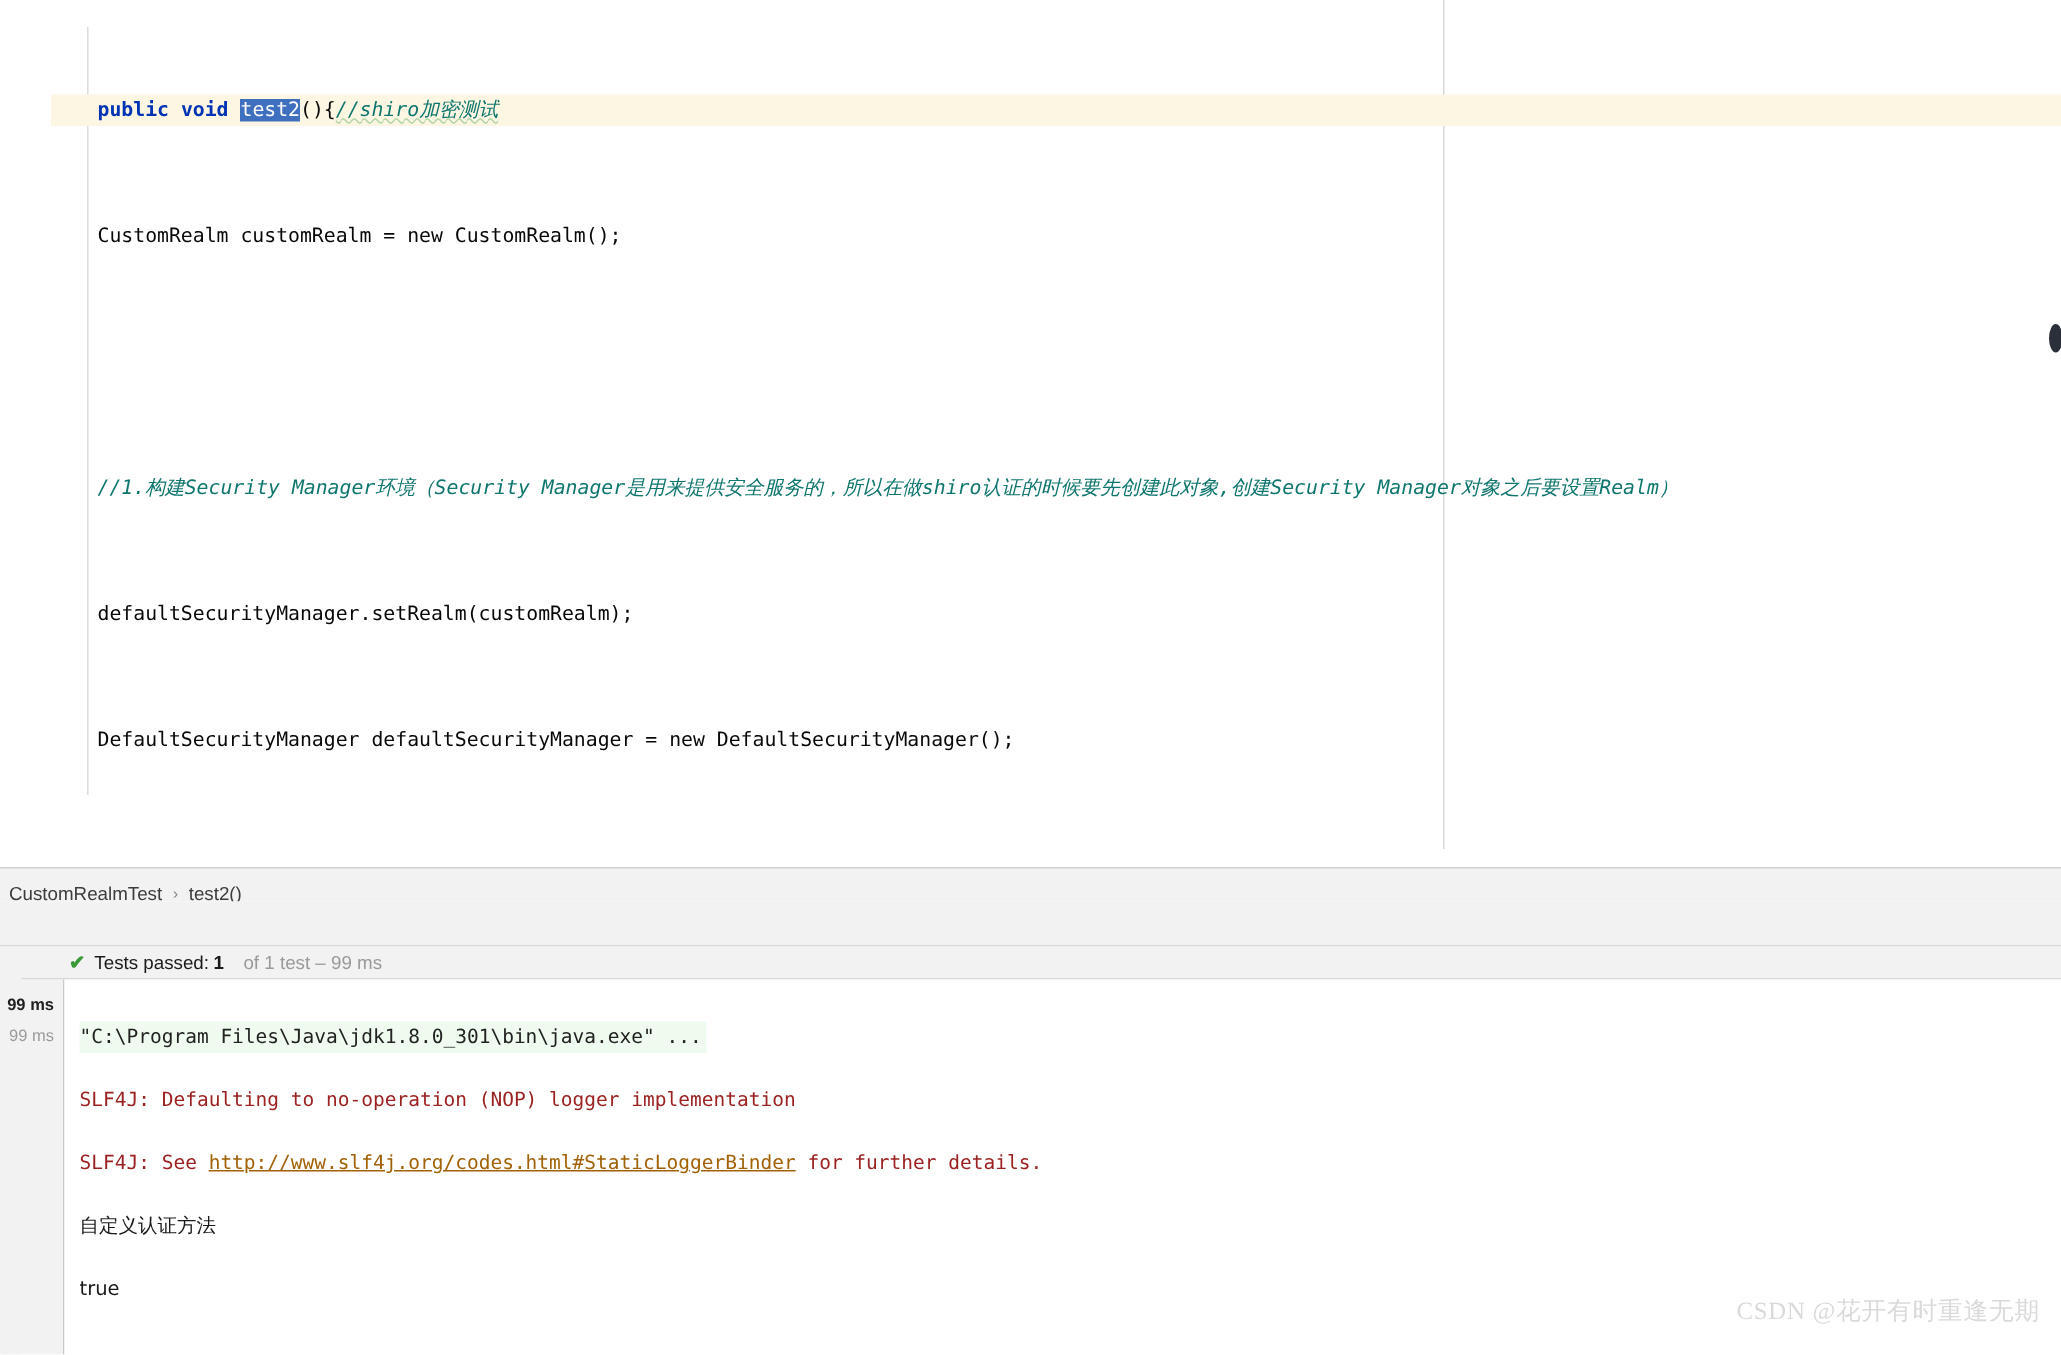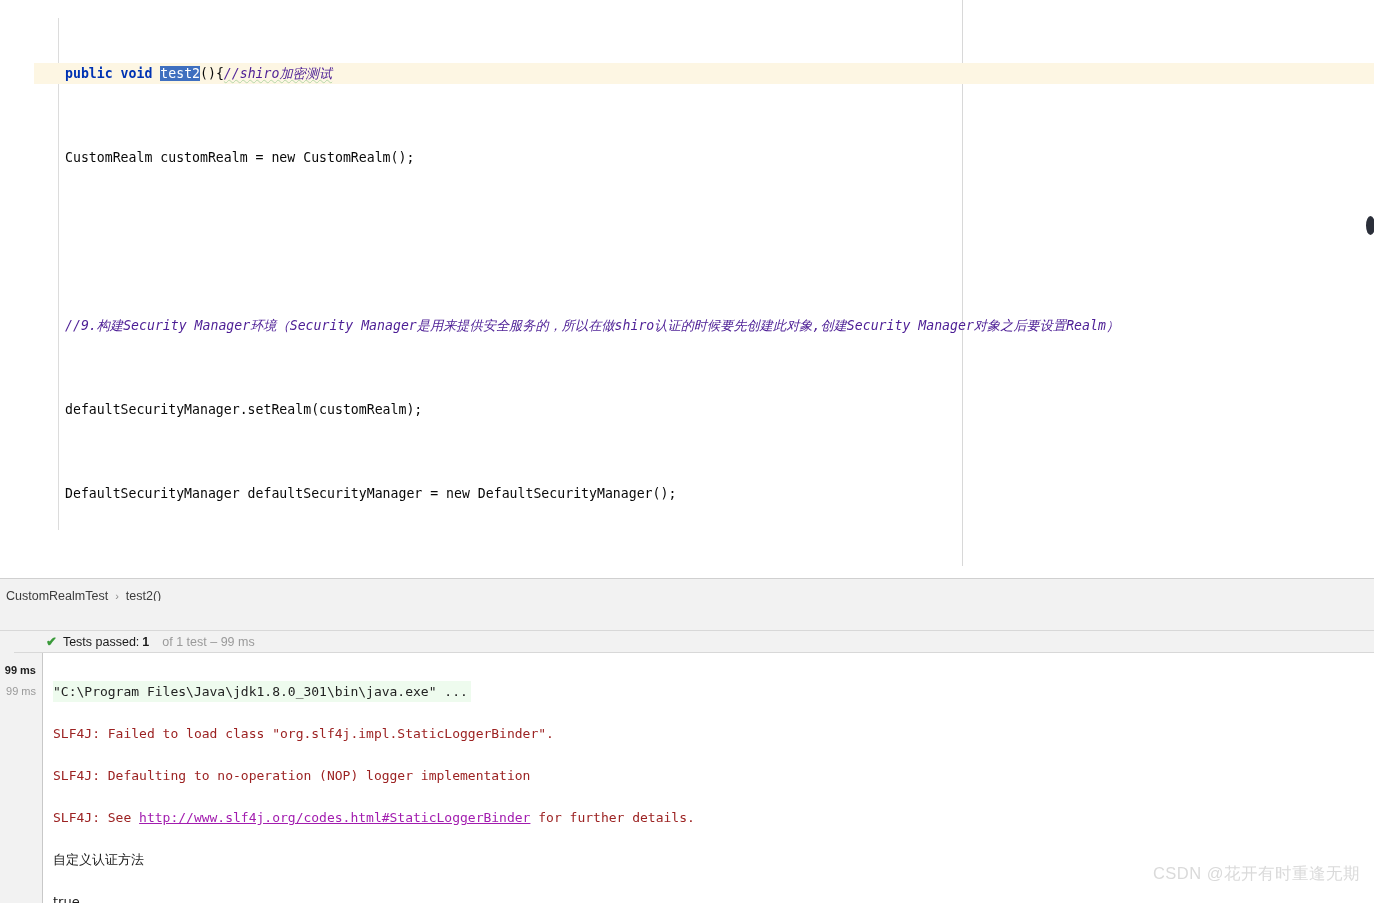--- a/index.html
+++ b/index.html
@@ -38,21 +38,21 @@
   .ln{
     position:relative;height:21px;padding-left:31px;
   }
   .ln.cur{
     background:#fdf6e3;
     margin-left:-34px;padding-left:65px;width:1374px;
     box-sizing:border-box;
   }
   .kw{color:#0033b3;font-weight:bold;}
   .plain{color:#080808;}
-  .cmt{color:#4c1d95;font-style:italic;}
+  .cmt{color:#0f766e;font-style:italic;}
   .sel{background:#3f6fbf;color:#ffffff;}
   .squig{
     text-decoration:underline;
     text-decoration-style:wavy;
     text-decoration-color:#b6d7a8;
     text-decoration-thickness:1px;
   }
   .cursor-right{
     position:absolute;left:1366px;top:216px;
     width:9px;height:19px;border-radius:50%;
@@ -112,27 +112,27 @@
     position:absolute;left:43px;top:52px;right:0;height:250px;
     background:#ffffff;
     font-family:"DejaVu Sans Mono","Liberation Mono",monospace;
     font-size:13px;line-height:21px;
     white-space:pre;
     padding-left:10px;padding-top:7px;
     box-sizing:border-box;
   }
   .c-cmd{color:#222222;background:#eefbee;display:inline-block;padding-right:3px;}
   .c-err{color:#9c2222;}
-  .c-link{color:#a21caf;text-decoration:underline;}
+  .c-link{color:#a16207;text-decoration:underline;}
   .c-out{color:#1a1a1a;font-family:"DejaVu Sans",sans-serif;font-size:13px;}
   .watermark{
     position:absolute;right:14px;bottom:18px;
     font-size:16.5px;color:#dadada;
     letter-spacing:.5px;
-    font-family:Liberation Sans, sans-serif;
+    font-family:Liberation Serif, serif;
   }
   .ico-sm{
     display:inline-block;width:11px;height:11px;
     position:absolute;left:2px;top:8px;
   }
 </style>
 </head>
 <body>
 
 <div id="editor">
@@ -141,21 +141,21 @@
   <div class="fold-line"></div>
 
   <div class="code-area">
 
     <div class="ln cur"><span class="kw">public</span> <span class="kw">void</span> <span class="sel">test2</span><span class="plain">(){</span><span class="cmt squig">//shiro加密测试</span></div>
 
     <div class="ln"><span class="plain">CustomRealm customRealm = new CustomRealm();</span></div>
 
     <div class="ln"></div>
 
-    <div class="ln"><span class="cmt">//9.构建Security Manager环境（Security Manager是用来提供安全服务的，所以在做shiro认证的时候要先创建此对象,创建Security Manager对象之后要设置Realm）</span></div>
+    <div class="ln"><span class="cmt">//1.构建Security Manager环境（Security Manager是用来提供安全服务的，所以在做shiro认证的时候要先创建此对象,创建Security Manager对象之后要设置Realm）</span></div>
 
     <div class="ln"><span class="plain">defaultSecurityManager.setRealm(customRealm);</span></div>
 
     <div class="ln"><span class="plain">DefaultSecurityManager defaultSecurityManager = new DefaultSecurityManager();</span></div>
 
     <div class="ln"></div>
 
     
 
     
@@ -228,21 +228,20 @@
     <span class="dim">of 1 test – 99 ms</span>
   </div>
 
   <div class="timegutter">
     <div class="tg-row tg-active">99 ms</div>
     <div class="tg-row tg-idle">99 ms</div>
   </div>
 
   <div class="console">
 <div><span class="c-cmd">"C:\Program Files\Java\jdk1.8.0_301\bin\java.exe" ...</span></div>
-<div class="c-err">SLF4J: Failed to load class "org.slf4j.impl.StaticLoggerBinder".</div>
 <div class="c-err">SLF4J: Defaulting to no-operation (NOP) logger implementation</div>
 <div class="c-err"><span>SLF4J: See </span><span class="c-link">http://www.slf4j.org/codes.html#StaticLoggerBinder</span><span> for further details.</span></div>
 <div class="c-out">自定义认证方法</div>
 <div class="c-out">true</div>
 
 
 
 
   </div>
 

